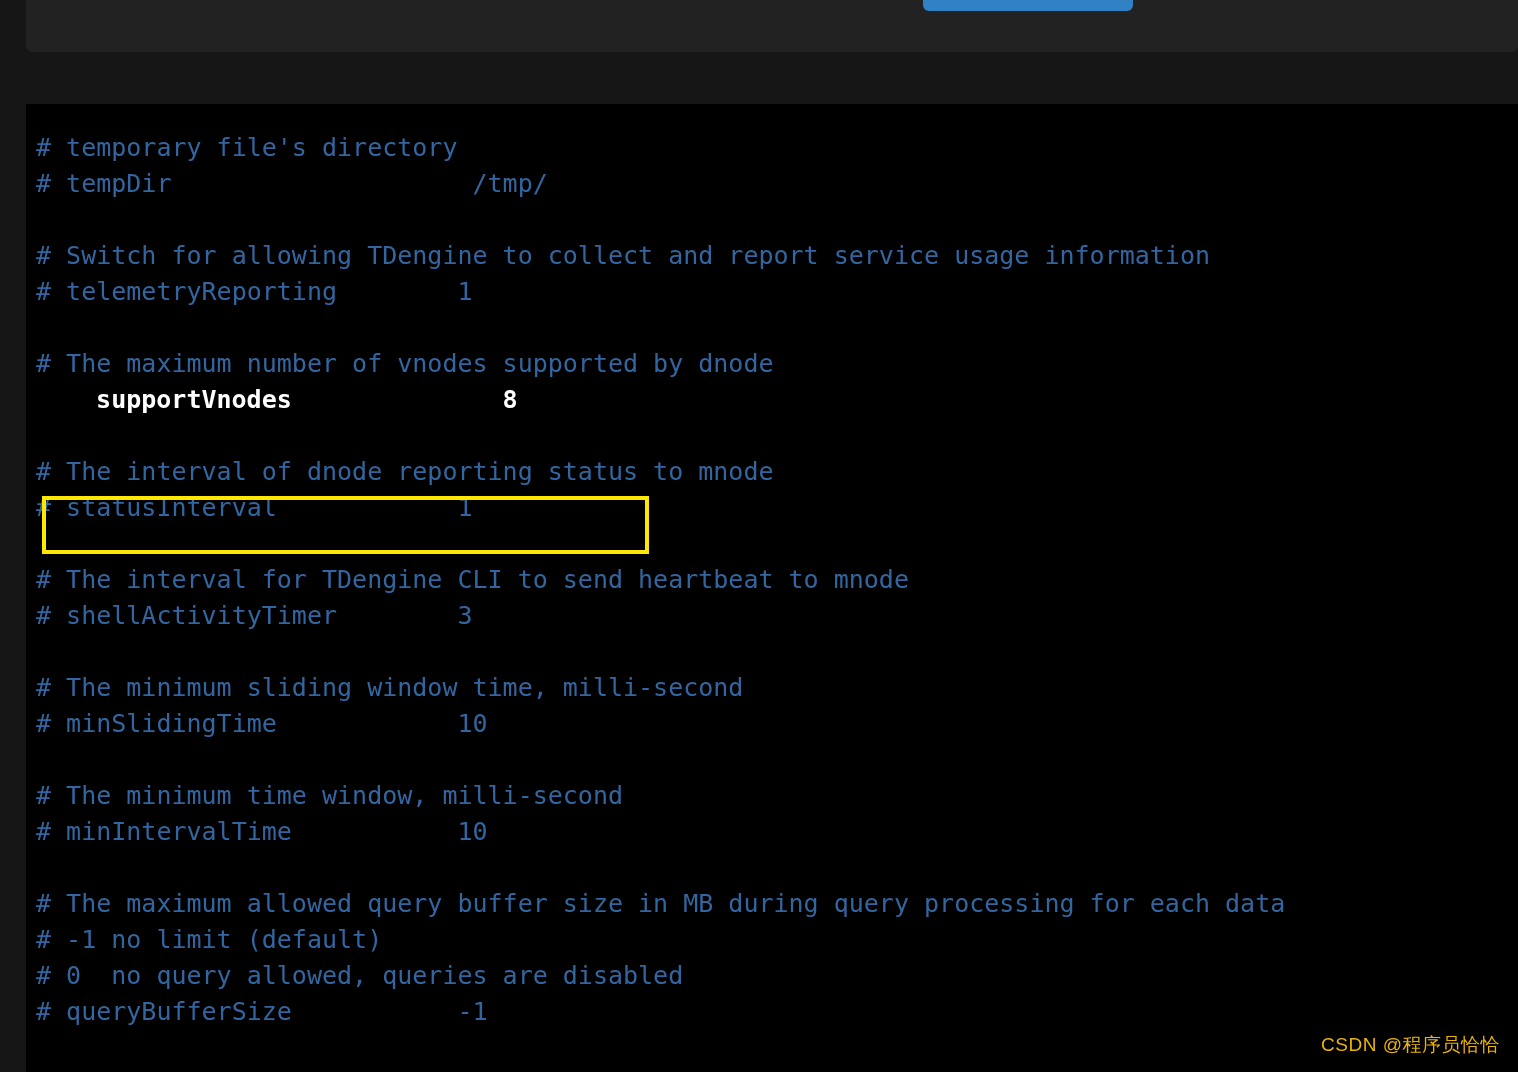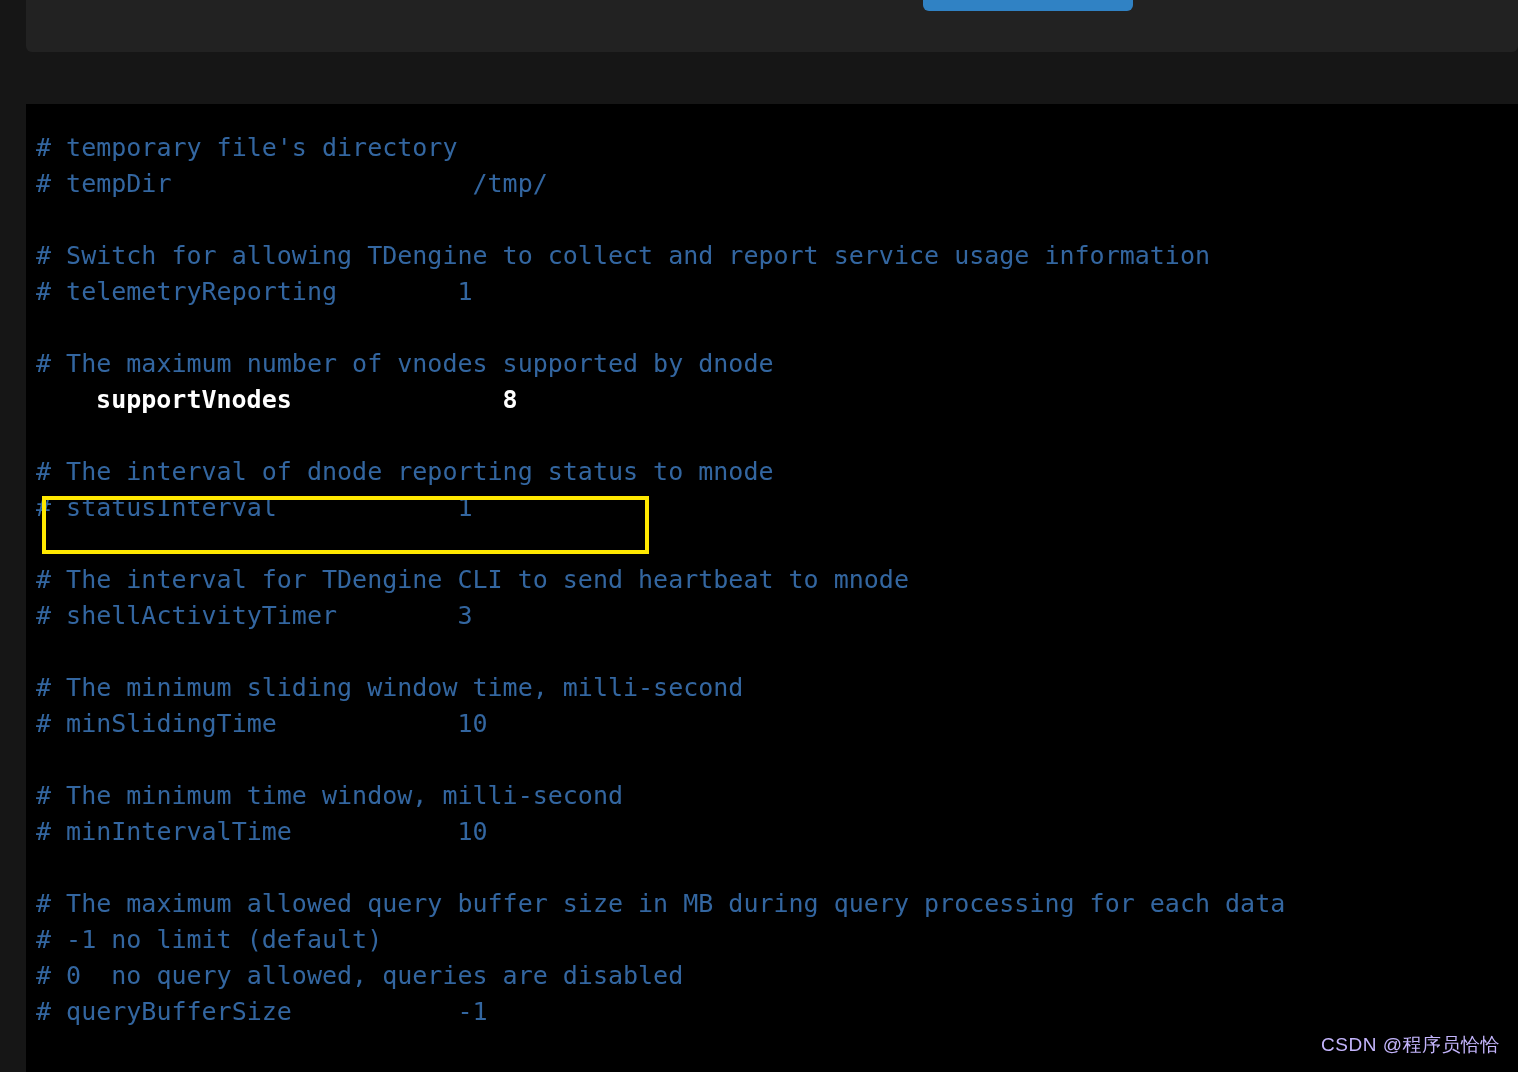--- a/index.html
+++ b/index.html
@@ -91,21 +91,21 @@
     border: 4px solid #ffe800;
     box-sizing: border-box;
     pointer-events: none;
   }
 
   
   #watermark {
     position: absolute;
     right: 18px;
     bottom: 14px;
-    color: #c4b5fd;
+    color: #eab308;
     font-family: "Liberation Sans", sans-serif;
     font-size: 19px;
     letter-spacing: 0.5px;
     white-space: nowrap;
   }
 </style>
 </head>
 <body>
 
 <div id="page-root">

